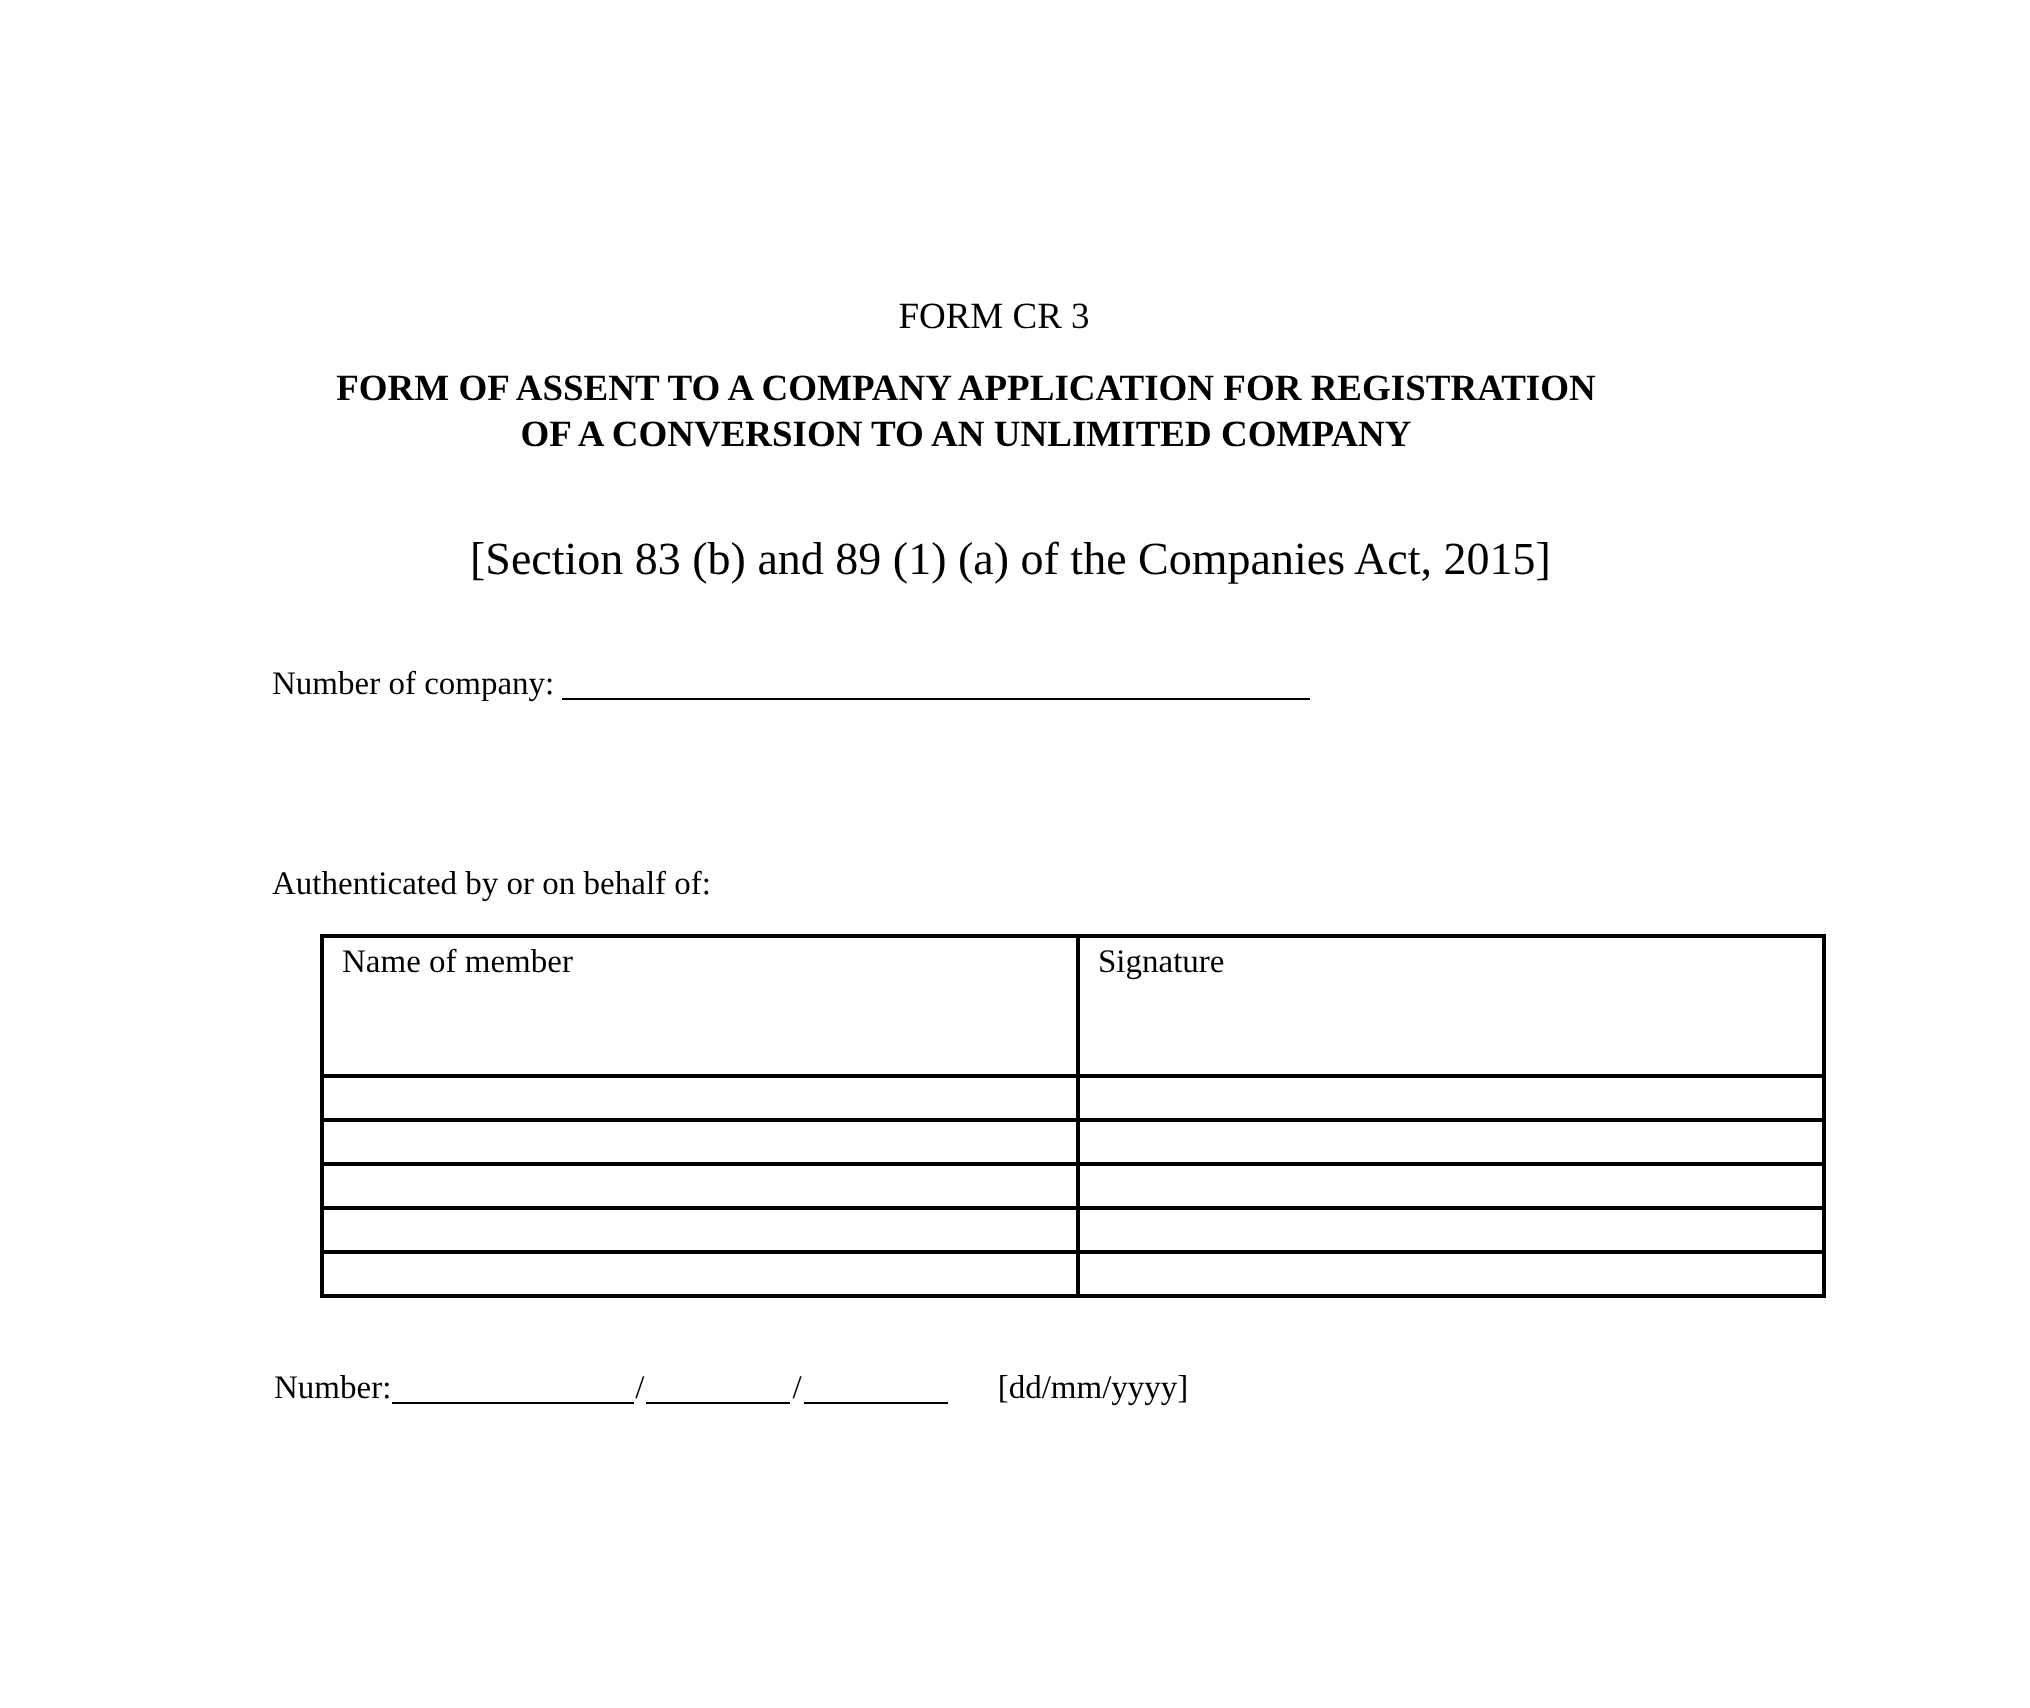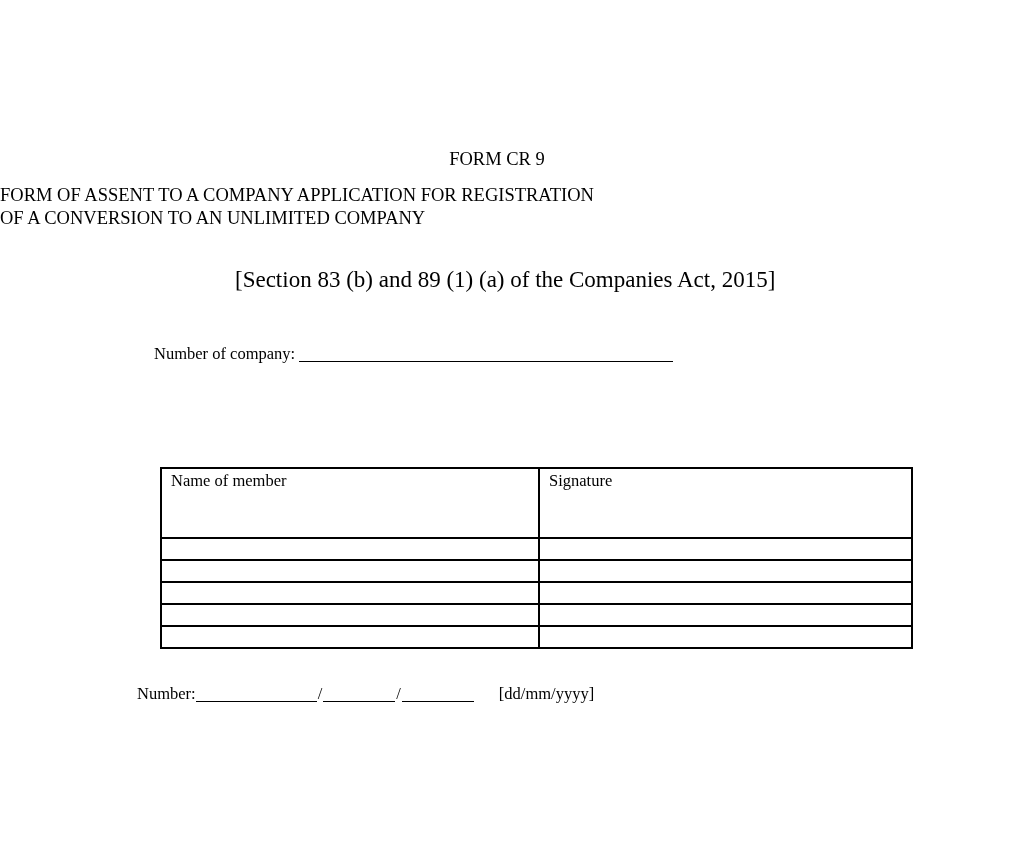--- a/index.html
+++ b/index.html
@@ -17,31 +17,33 @@
     position: absolute;
     top: 149px; left: 0;
     width: 994px;
     text-align: center;
     font-size: 18.5px;
   }
   .doc-title {
     position: absolute;
     top: 184px; left: 0;
     width: 966px;
+    text-align: center;
     font-size: 18.5px;
     line-height: 23px;
+    font-weight: bold;
   }
   .section-ref {
     position: absolute;
     top: 267px; left: 235px;
     font-size: 23px;
   }
   .field-row { position: absolute; left: 136px; white-space: nowrap; }
   .row-name   { top: 300px; }
-  .row-number { top: 344px; margin-left: 18px; }
+  .row-number { top: 332px; }
   .fill-line {
     display: inline-block;
     height: 0;
     border-bottom: 1.5px solid #000;
     vertical-align: -3px;
   }
   .w375 { width: 375px; }
   .w374 { width: 374px; }
   .w121 { width: 121px; }
   .w72  { width: 72px; }
@@ -72,36 +74,37 @@
   .members-table tbody tr { height: 22px; }
   .dated-row { position: absolute; top: 684px; left: 137px; white-space: nowrap; }
   .slash { display: inline-block; margin: 0 1px; }
   .date-hint { margin-left: 25px; }
 </style>
 </head>
 <body>
 
 <div class="page">
 
-  <div class="form-number">FORM CR 9</div>
+  <div class="form-number">FORM CR 3</div>
 
   <div class="doc-title">
     <div>FORM OF ASSENT TO A COMPANY APPLICATION FOR REGISTRATION</div>
     <div>OF A CONVERSION TO AN UNLIMITED COMPANY</div>
   </div>
 
   <div class="section-ref">[Section 83 (b) and 89 (1) (a) of the Companies Act, 2015]</div>
 
 
   <div class="field-row row-number">
     <span>Number of company:</span>
     <span class="fill-line w374"></span>
   </div>
 
 
+  <div class="auth-heading">Authenticated by or on behalf of:</div>
 
   <table class="members-table">
     <colgroup>
       <col style="width:378px">
       <col>
     </colgroup>
     <thead>
       <tr>
         <th>Name of member</th>
         <th>Signature</th>

